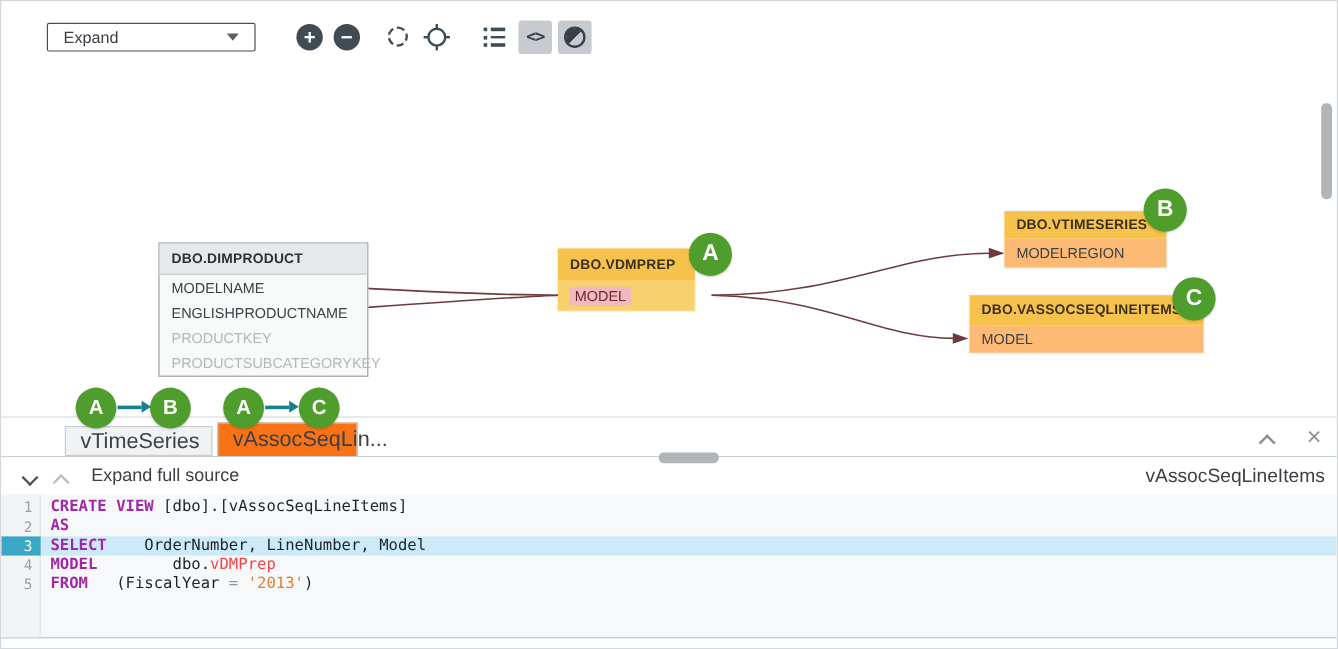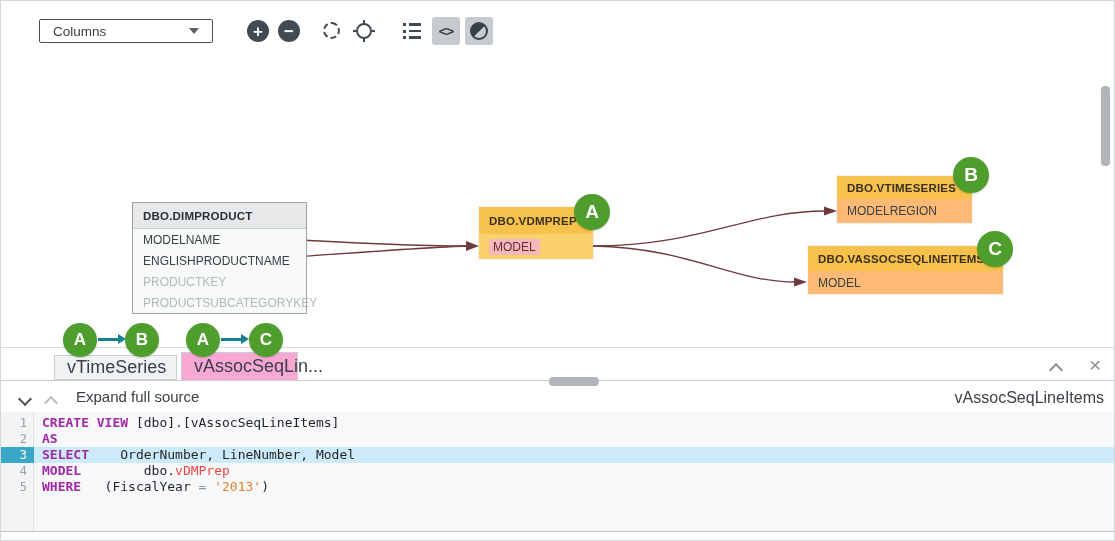--- a/index.html
+++ b/index.html
@@ -60,21 +60,21 @@
             border-radius:4px; background:#b2b5b7; cursor:pointer; z-index:3; }
   .vthumb { position:absolute; left:1100px; top:85px; width:9px; height:80px;
             border-radius:4px; background:#b2b5b7; cursor:pointer; z-index:3; }
 
   
   .divider-top { position:absolute; left:0; top:346px; width:1113px; height:1px; background:#d8dcde; }
   .divider-tabs { position:absolute; left:0; top:379px; width:1113px; height:1px; background:#c9ced1; }
   .tab { position:absolute; display:flex; align-items:center; padding-left:12px;
          font-size:18px; color:#3a4045; cursor:pointer; z-index:4; }
   .tab.inactive { background:#f0f2f3; border:1px solid #c9ced1; }
-  .tab.active { background:#f9a8d4; border:1px solid #c9ced1; border-bottom:none;text-align:right; }
+  .tab.active { background:#f97316; border:1px solid #c9ced1; border-bottom:none;text-align:right; }
   .badge-sm { position:absolute; z-index:5; width:34px; height:34px; border-radius:50%;
               background:#4f9e2d; color:#fff; font-weight:bold; font-size:17px;
               display:flex; align-items:center; justify-content:center;
               box-shadow:0 1px 2px rgba(0,0,0,0.18); }
   .tarrow { position:absolute; z-index:5; }
   .tarrow .ln { position:absolute; left:0; top:4px; height:2.5px; background:#17808e; }
   .tarrow .hd { position:absolute; top:0; width:0; height:0;
                 border-top:5.5px solid transparent; border-bottom:5.5px solid transparent;
                 border-left:8px solid #17808e; }
 
@@ -105,21 +105,21 @@
   .seg.entity { color:#ef4444; }
   .seg.string { color:#e0822f; }
   .seg.operator { color:#8a979e; }
 </style>
 </head>
 <body>
 
 <div class="page">
 
   <div class="dropdown">
-    <span class="lbl">Columns</span>
+    <span class="lbl">Expand</span>
     <span class="caret"></span>
   </div>
   <div class="tbtn circ-btn" style="left:246px; top:19px;">
     <span>+</span>
   </div>
   <div class="tbtn circ-btn" style="left:277px; top:19px;">
     <span>−</span>
   </div>
   <div class="tbtn" style="left:322px; top:21px;">
     <span class="ring-dashed"></span>
@@ -171,21 +171,21 @@
       </g>
     </svg>
     <div id="nodes-layer">
         <div class="node node-table" style="left: 90px; top: 155px; width: 175px;">
           <div class="hdr" style="height: 26px;">DBO.DIMPRODUCT</div>
           <div class="row" style="height: 21px;">MODELNAME</div>
           <div class="row" style="height: 21px;">ENGLISHPRODUCTNAME</div>
           <div class="row muted" style="height: 21px;">PRODUCTKEY</div>
           <div class="row muted" style="height: 21px;">PRODUCTSUBCATEGORYKEY</div>
         </div>
-        <div class="node node-view hot" style="left: 478px; top: 160px; width: 114px;">
+        <div class="node node-view hot" style="left: 464px; top: 160px; width: 114px;">
           <div class="hdr" style="height: 27px;">DBO.VDMPREP</div>
           <div class="row" style="height: 25px;">
             <span class="pill">MODEL</span>
           </div>
         </div>
         <div class="badge" style="left: 573px; top: 147px;">A</div>
         <div class="node node-view" style="left: 836px; top: 129px; width: 135px;">
           <div class="hdr" style="height: 23px; text-align: center;">DBO.VTIMESERIES</div>
           <div class="row" style="height: 24px;">MODELREGION</div>
         </div>
@@ -249,18 +249,18 @@
         <div class="code-line hl">
           <span class="num">3</span>
           <span class="txt"><span class="seg keyword">SELECT</span><span class="seg plain">    OrderNumber, LineNumber, Model</span></span>
         </div>
         <div class="code-line">
           <span class="num">4</span>
           <span class="txt"><span class="seg keyword">MODEL</span><span class="seg plain">        dbo.</span><span class="seg entity">vDMPrep</span></span>
         </div>
         <div class="code-line">
           <span class="num">5</span>
-          <span class="txt"><span class="seg keyword">WHERE</span><span class="seg plain">   (FiscalYear </span><span class="seg operator">=</span><span class="seg plain"> </span><span class="seg string">'2013'</span><span class="seg plain">)</span></span>
+          <span class="txt"><span class="seg keyword">FROM</span><span class="seg plain">   (FiscalYear </span><span class="seg operator">=</span><span class="seg plain"> </span><span class="seg string">'2013'</span><span class="seg plain">)</span></span>
         </div>
       </div>
   </div>
 
 </div>
 
 </body></html>

